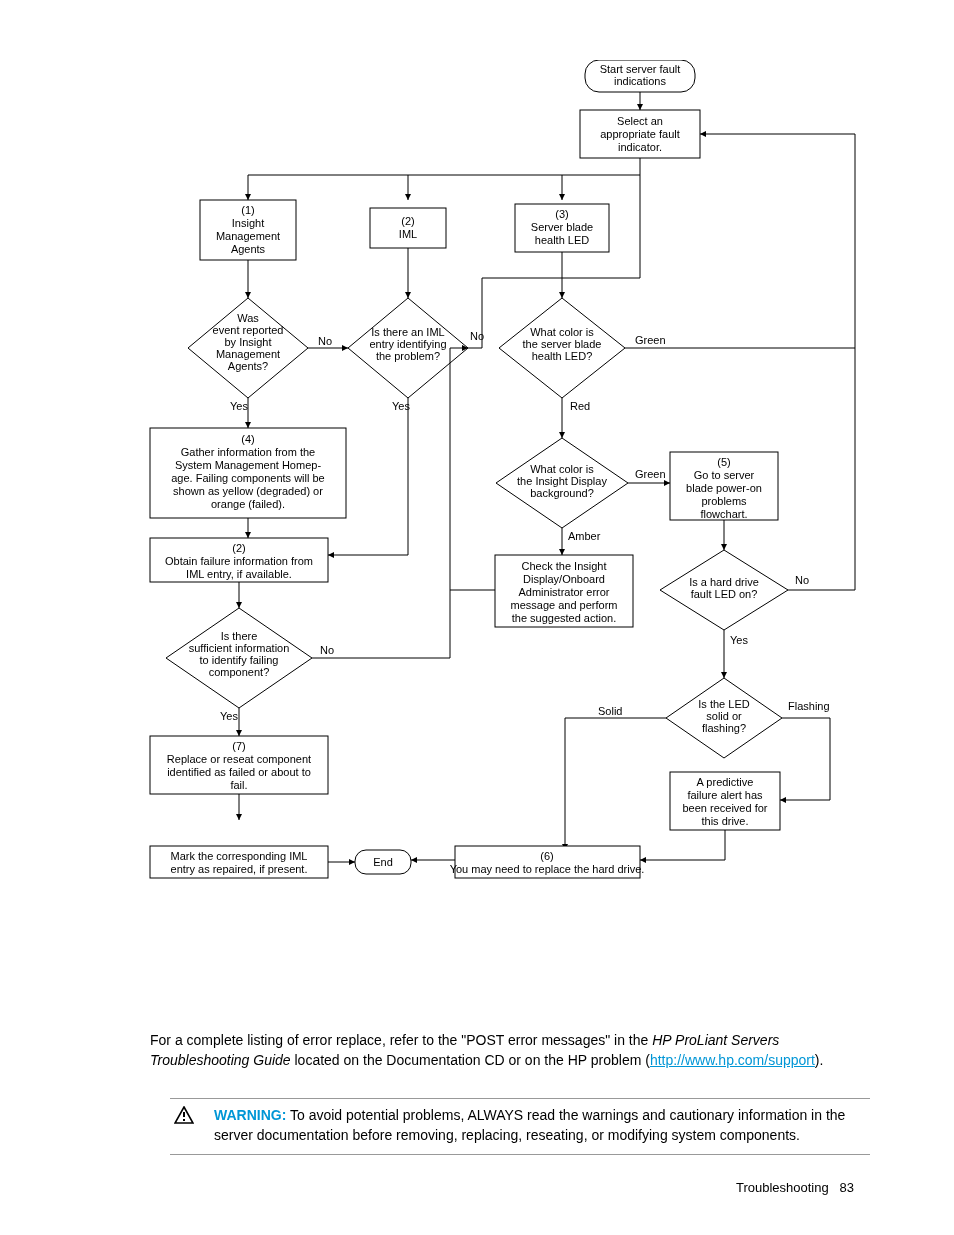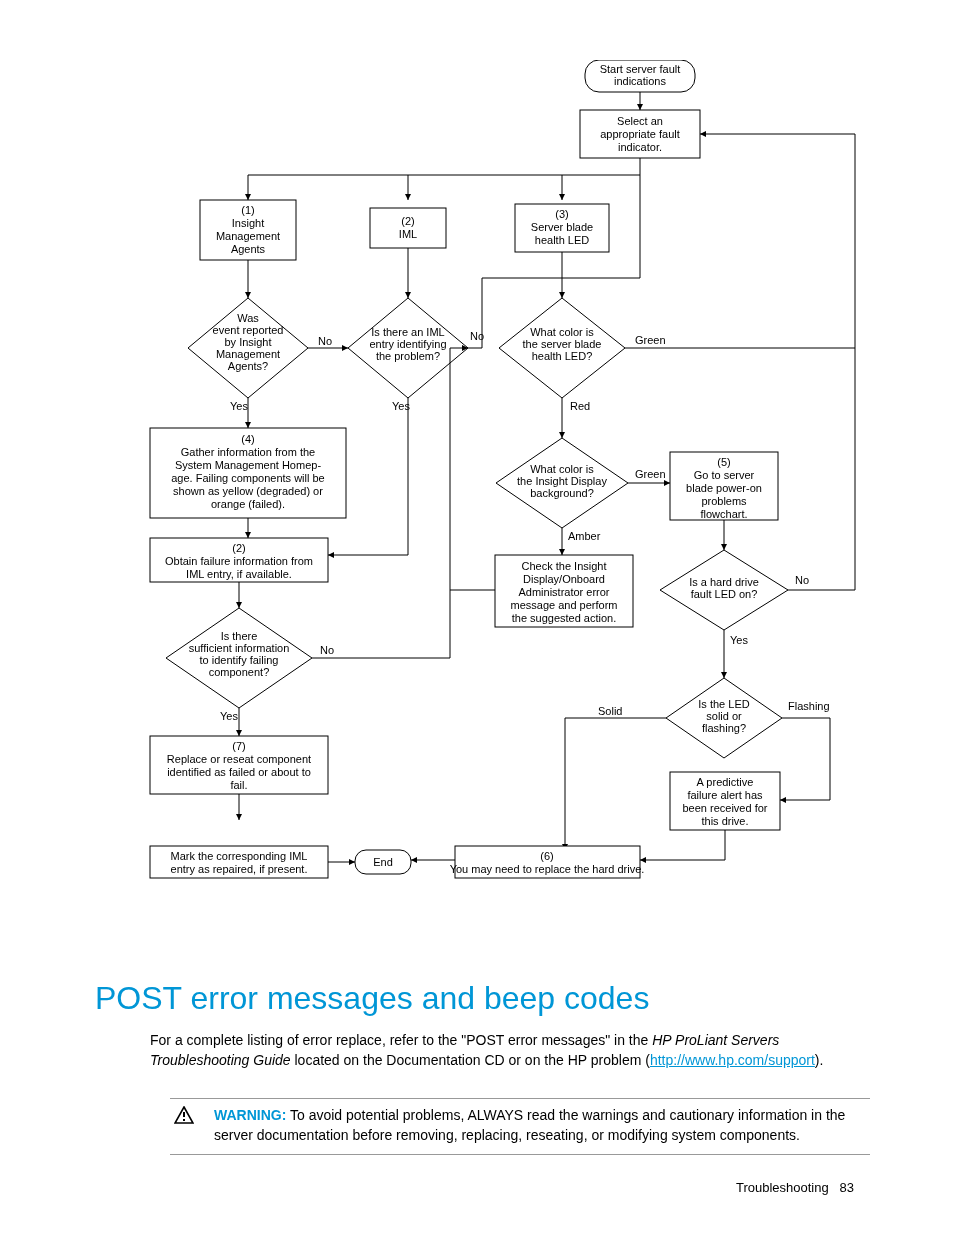--- a/index.html
+++ b/index.html
@@ -307,21 +307,20 @@
 
       <g class="fnode">
         <rect class="box" x="355" y="786" width="185" height="32"></rect>
         <text x="447" y="800" text-anchor="middle">(6)</text>
         <text x="447" y="813" text-anchor="middle">You may need to replace the hard drive.</text>
       </g>
 
     </svg>
   </div>
 
-  <div class="heading">POST error messages and beep codes</div>
 
   <div class="bodytext">
     <span>For a complete listing of error replace, refer to the "POST error messages" in the </span><em>HP ProLiant Servers Troubleshooting Guide</em><span> located on the Documentation CD or on the HP problem (</span><a href="#">http://www.hp.com/support</a><span>).</span>
   </div>
 
   <div class="warnblock">
     <div class="icon">
       <svg width="20" height="18" viewBox="0 0 20 18">
         <path d="M10 1 L19 17 L1 17 Z" fill="none" stroke="#000" stroke-width="1.6"></path>
         <rect x="9" y="6" width="2" height="5" fill="#000"></rect>

